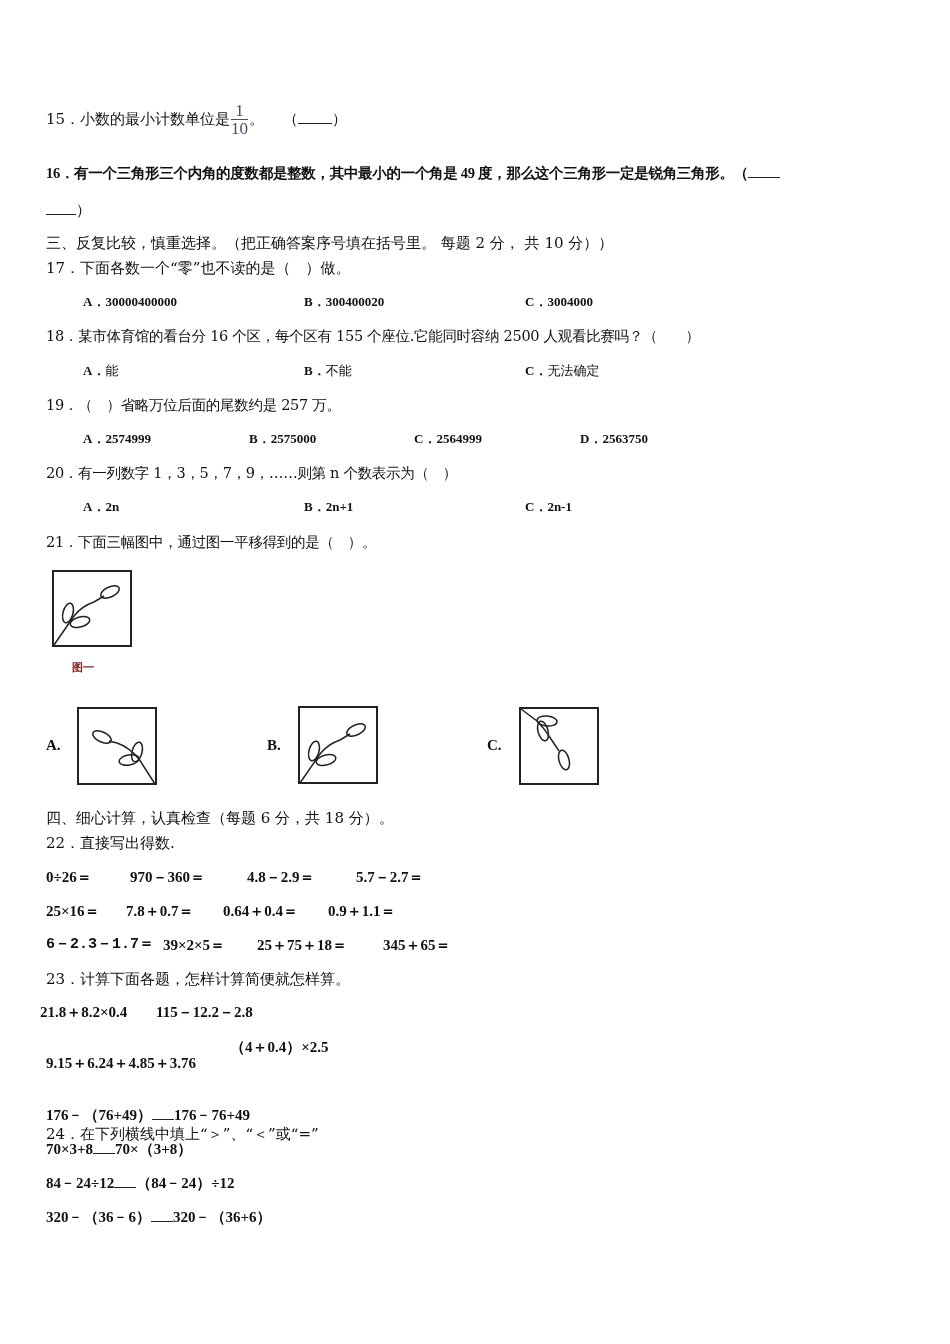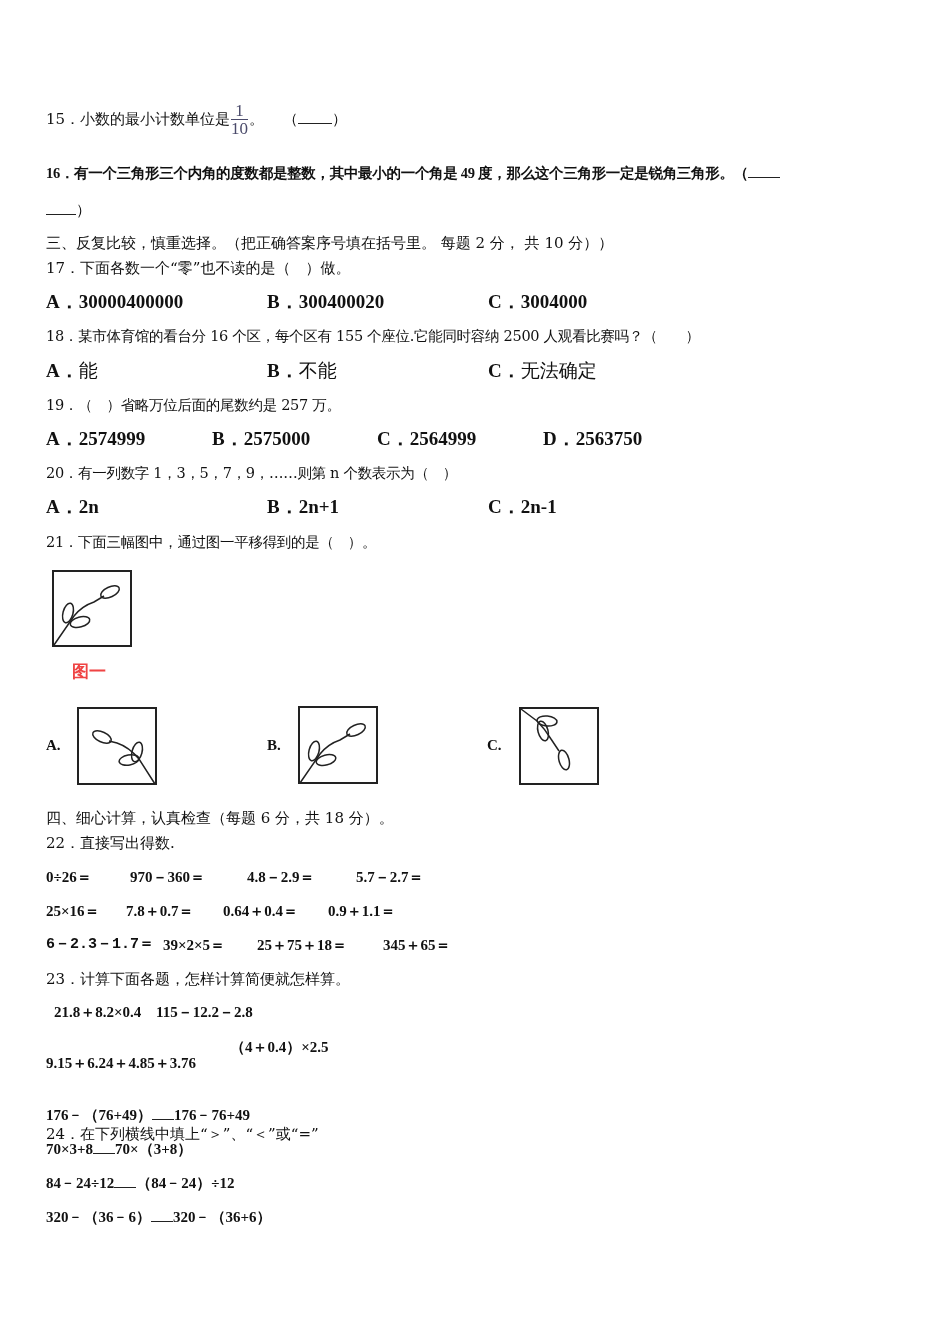--- a/index.html
+++ b/index.html
@@ -1,29 +1,29 @@
 <!DOCTYPE html>
 <html><head>
 <meta charset="utf-8">
 <style>
   html, body { margin: 0; padding: 0; background: #ffffff; }
   body { width: 950px; height: 1344px; position: relative; overflow: hidden;
          font-family: "DejaVu Serif", "Liberation Serif", serif; color: #111; }
   .line { position: absolute; left: 46px; white-space: nowrap; font-size: 15px; line-height: 20px; }
   .bold { font-weight: bold; font-family: "Liberation Serif", "DejaVu Serif", serif; }
   .cond { font-size: 14.5px; letter-spacing: -0.3px; }
-  .opt { position: absolute; white-space: nowrap; font-size: 19px; line-height: 20px; font-family: "Liberation Serif", serif; }
+  .opt { position: absolute; white-space: nowrap; font-size: 13px; line-height: 20px; font-family: "Liberation Serif", serif; margin-left: 37px; }
   .opt .lbl { font-weight: bold; }
   .frac { display: inline-block; vertical-align: middle; text-align: center; color: #4a4a6a;
           font-family: "Liberation Serif", serif; font-size: 17px; line-height: 17px; margin: 0 1px; }
   .frac .num { display: block; border-bottom: 1px solid #4a4a6a; padding: 0 1px; }
   .frac .den { display: block; }
   .blank { display: inline-block; border-bottom: 1px solid #222; vertical-align: baseline; height: 14px; }
   .figbox { position: absolute; }
-  .figlbl { position: absolute; font-size: 17px; font-family: "DejaVu Sans", sans-serif; font-weight: bold; color: #ef4444; }
+  .figlbl { position: absolute; font-size: 11px; font-family: "DejaVu Sans", sans-serif; font-weight: bold; color: #7f1d1d; }
   .figopt { position: absolute; font-size: 15px; font-weight: bold; font-family: "Liberation Serif", serif; }
   .calc { position: absolute; white-space: nowrap; font-size: 15px; font-weight: bold; font-family: "Liberation Serif", serif; line-height: 20px; }
 </style>
 </head>
 <body>
 
 <div class="line" style="top:102px;">
   <span>15．</span><span>小数的最小计数单位是</span><span class="frac"><span class="num">1</span><span class="den">10</span></span><span>。</span>
   <span style="margin-left:14px;">（</span><span class="blank" style="width:34px;"></span><span>）</span>
 </div>
@@ -108,21 +108,21 @@
 <div class="calc" style="left:126px; top:901px;">7.8＋0.7＝</div>
 <div class="calc" style="left:223px; top:901px;">0.64＋0.4＝</div>
 <div class="calc" style="left:328px; top:901px;">0.9＋1.1＝</div>
 
 <div class="calc" style="left:46px; top:935px;font-family:Liberation Mono, monospace;">6－2.3－1.7＝</div>
 <div class="calc" style="left:163px; top:935px;">39×2×5＝</div>
 <div class="calc" style="left:257px; top:935px;">25＋75＋18＝</div>
 <div class="calc" style="left:383px; top:935px;">345＋65＝</div>
 
 <div class="line" style="top:969px;">23．计算下面各题，怎样计算简便就怎样算。</div>
-<div class="calc" style="left:54px; top:1002px;text-align:center;">21.8＋8.2×0.4</div>
+<div class="calc" style="left:40px; top:1002px;text-align:center;">21.8＋8.2×0.4</div>
 <div class="calc" style="left:156px; top:1002px;">115－12.2－2.8</div>
 <div class="calc" style="left:46px; top:1037px;margin-top:16px;">9.15＋6.24＋4.85＋3.76</div>
 <div class="calc" style="left:230px; top:1037px;">（4＋0.4）×2.5</div>
 
 <div class="line" style="top:1124px;">24．在下列横线中填上“＞”、“＜”或“=”</div>
 
 <div class="calc" style="left:46px; top:1105px;font-family:Liberation Serif, serif;">
   <span>176﹣（76+49）</span><span class="blank" style="width:22px;"></span><span>176﹣76+49</span>
 </div>
 <div class="calc" style="left:46px; top:1139px;">

